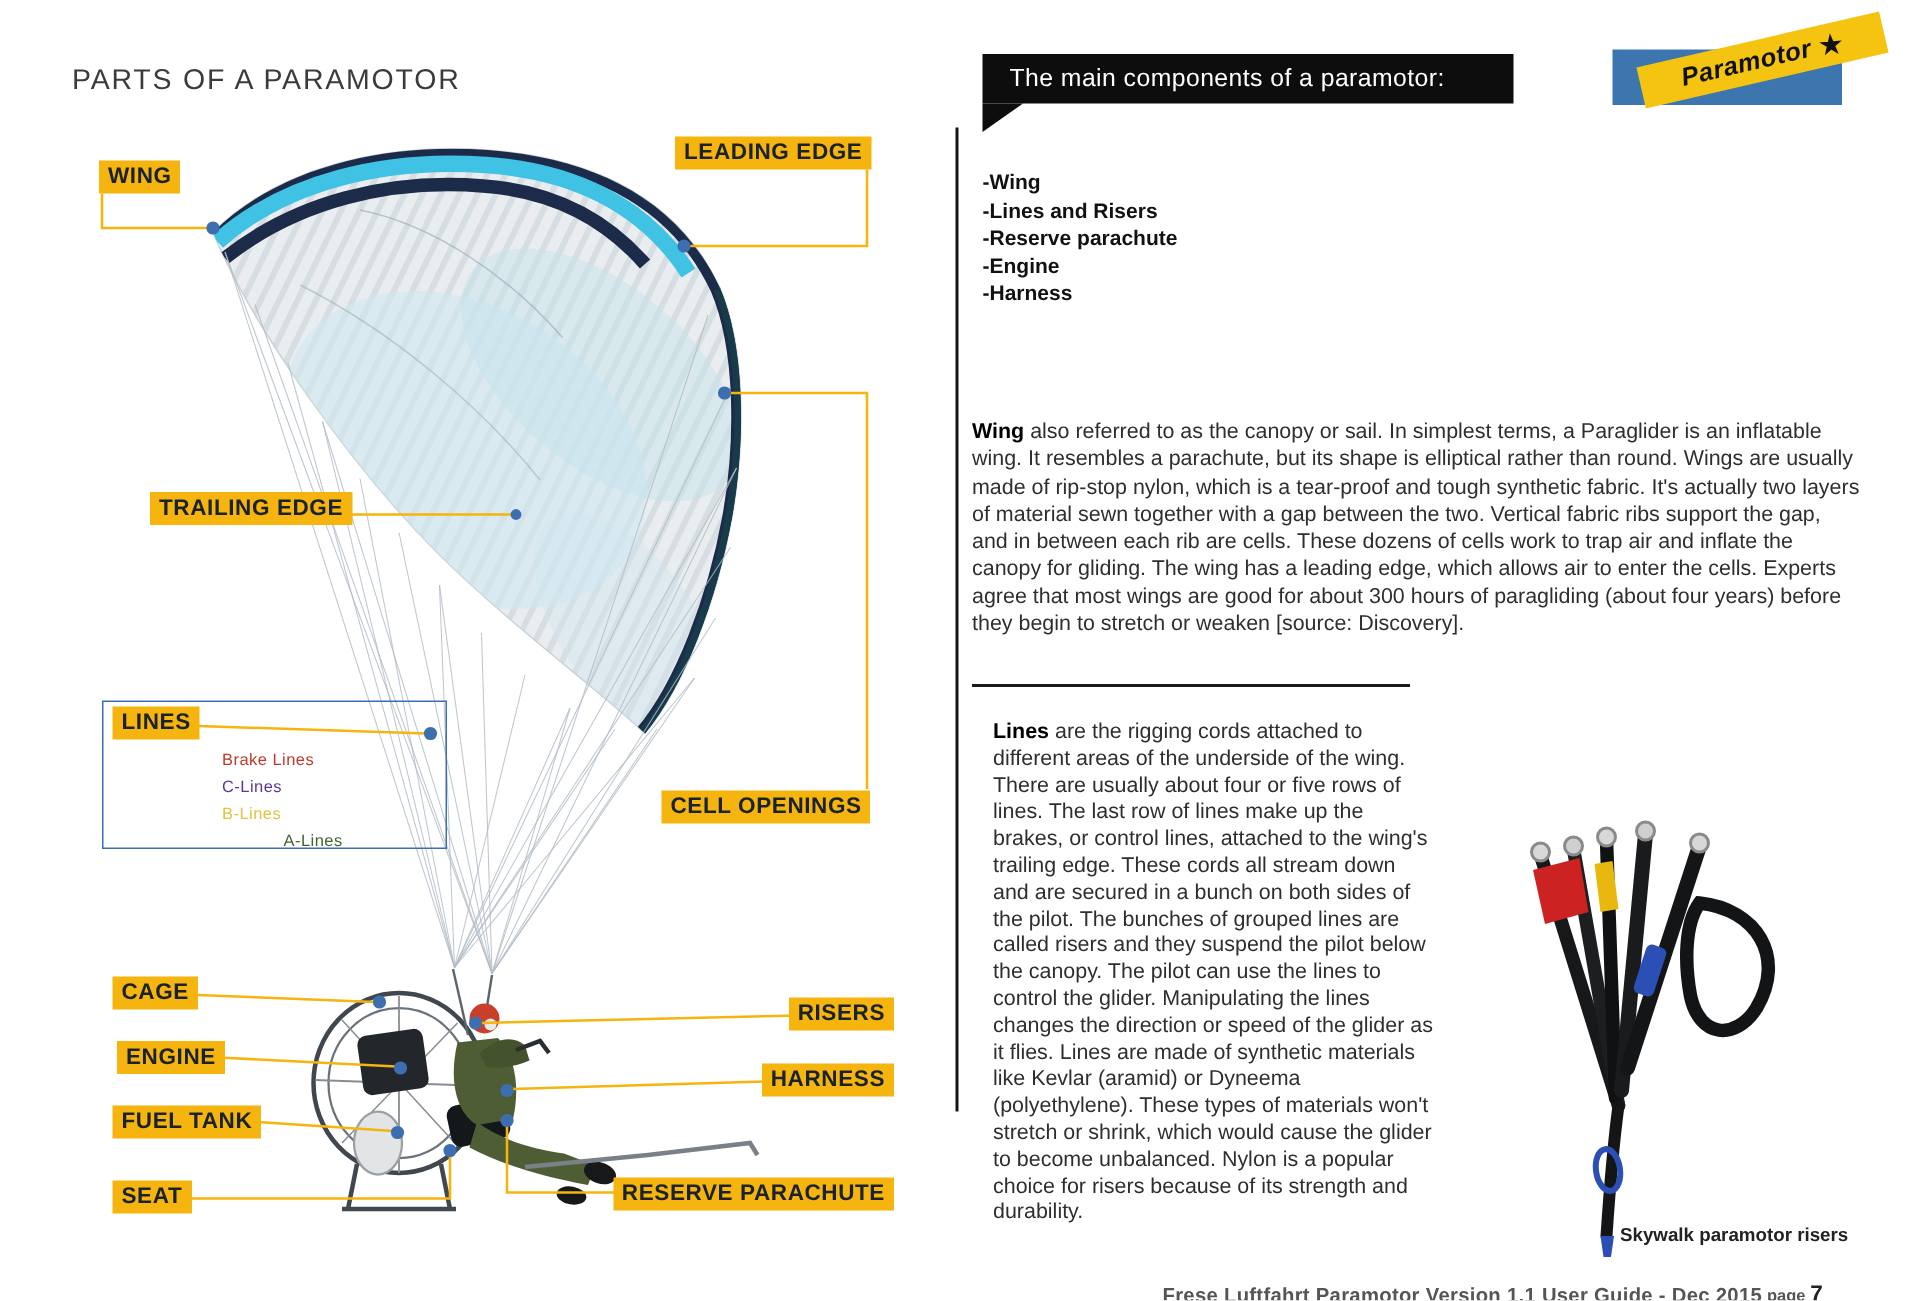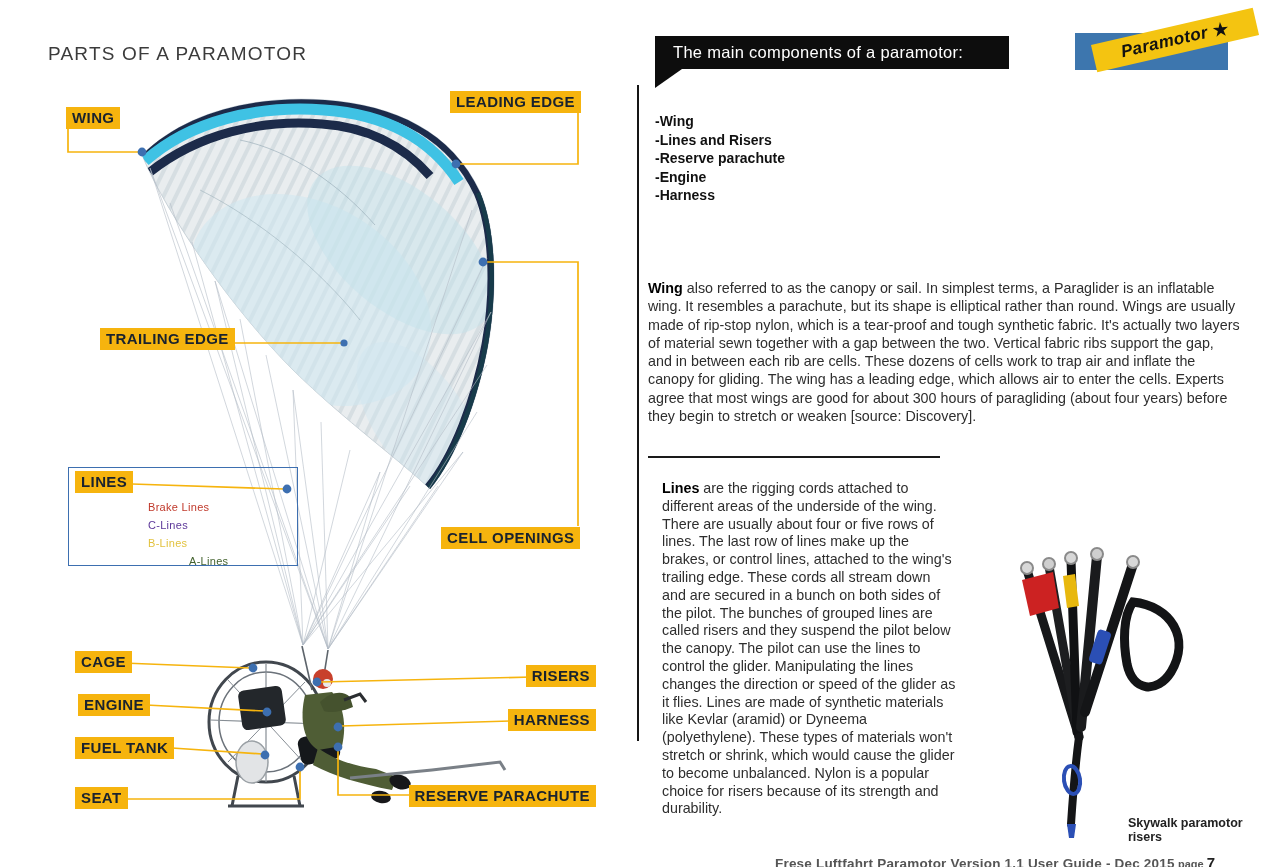--- a/index.html
+++ b/index.html
@@ -36,21 +36,21 @@
   .logo-star{font-style:normal;font-size:17px;transform:rotate(8deg);}
   .comp-list{position:absolute;left:655px;top:112px;font-size:14px;font-weight:bold;
              line-height:18.6px;color:#111;}
   .para{position:absolute;font-size:14.3px;line-height:18.3px;color:#2e2e2e;}
   .para b{color:#000;}
   .wing-para{left:648px;top:279px;width:592px;}
   .col-divider{position:absolute;left:648px;top:456px;width:292px;height:2px;background:#1a1a1a;}
   .lines-para{left:662px;top:468px;width:296px;line-height:17.8px;margin-top:12px;}
   .risers-para{left:952px;top:468px;width:292px;line-height:17.8px;}
   .riser-fig{position:absolute;left:975px;top:542px;}
-  .fig-caption{position:absolute;left:1080px;top:816px;font-size:12.5px;font-weight:bold;color:#222;margin-left:48px;}
+  .fig-caption{position:absolute;left:1080px;top:816px;font-size:12.5px;font-weight:bold;color:#222;}
   .footer-left{position:absolute;left:775px;top:856px;font-size:13.5px;font-weight:bold;color:#555;
                letter-spacing:.2px;white-space:nowrap;}
   .footer-right{position:absolute;left:1178px;top:854px;font-size:11px;font-weight:bold;color:#555;}
   .footer-right .pg-num{font-size:15px;color:#222;}
 </style>
 </head>
 <body>
 
 <div class="page">
 

